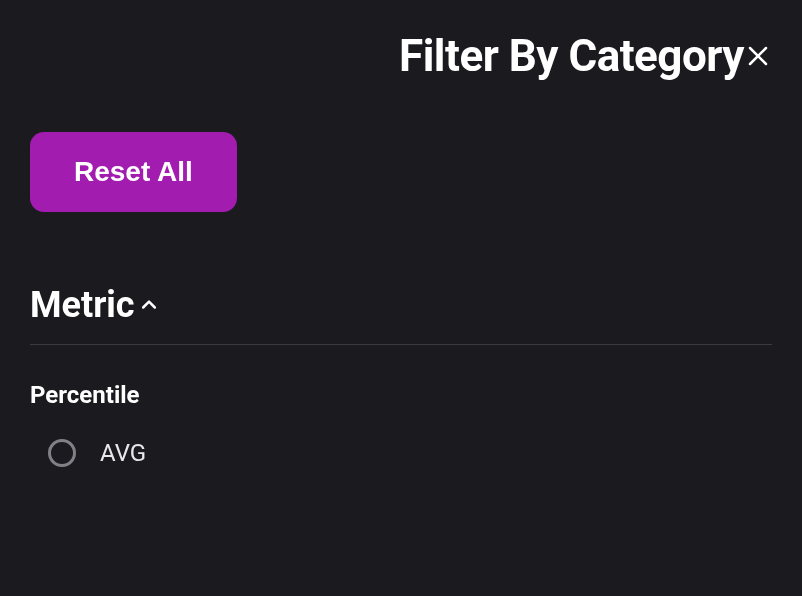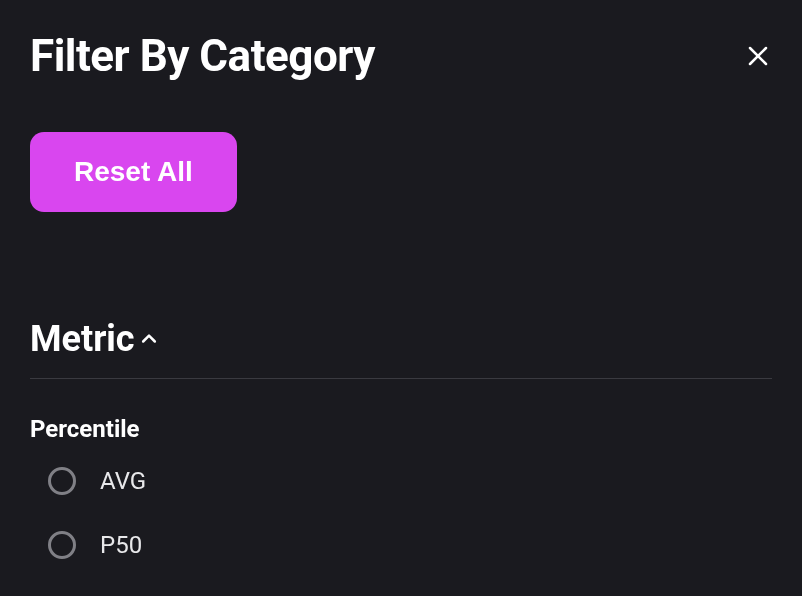--- a/index.html
+++ b/index.html
@@ -10,21 +10,21 @@
     body {
       background-color: #1a1a1f;
       color: #ffffff;
       font-family: -apple-system, BlinkMacSystemFont, "Segoe UI", Roboto, Helvetica, Arial, sans-serif;
       width: 802px;
       height: 596px;
       padding: 30px;
     }
     .header {
       display: flex;
-      justify-content: space-between;
+      justify-content: flex-end;
       align-items: center;
       margin-bottom: 50px;
     }
     .title {
       font-size: 44px;
       font-weight: 700;
       letter-spacing: -0.5px;
     }
     .close-icon {
       width: 28px;
@@ -32,29 +32,29 @@
       cursor: pointer;
       display: flex;
       align-items: center;
       justify-content: center;
     }
     .close-icon svg {
       width: 24px;
       height: 24px;
     }
     .reset-button {
-      background-color: #d946ef;
+      background-color: #a21caf;
       color: #ffffff;
       border: none;
       padding: 24px 44px;
       font-size: 28px;
       font-weight: 700;
       border-radius: 14px;
       cursor: pointer;
-      margin-bottom: 106px;
+      margin-bottom: 72px;
     }
     .section-header {
       display: flex;
       align-items: center;
       gap: 2px;
       padding-bottom: 18px;
       border-bottom: 1px solid #3a3a40;
       margin-bottom: 36px;
       cursor: pointer;
     }
@@ -69,25 +69,25 @@
       align-items: center;
       justify-content: center;
     }
     .chevron-icon svg {
       width: 20px;
       height: 20px;
     }
     .subsection-label {
       font-size: 24px;
       font-weight: 700;
-      margin-bottom: 24px;
+      margin-bottom: 30px;
     }
     .radio-grid {
       display: grid;
-      grid-template-columns: 1fr;
+      grid-template-columns: 1fr 1fr 1fr 1fr;
       row-gap: 36px;
       padding-left: 18px;
     }
     .radio-item {
       display: flex;
       align-items: center;
       gap: 24px;
       cursor: pointer;
     }
     .radio-circle {
@@ -129,20 +129,16 @@
   </span>
 </div>
 
 <div class="subsection-label">Percentile</div>
 
 <div class="radio-grid">
   <div class="radio-item">
     <span class="radio-circle"></span>
     <span class="radio-label">AVG</span>
   </div>
-  <div class="radio-item">
-    <span class="radio-circle"></span>
-    <span class="radio-label">P50</span>
-  </div>
 </div>
 
 
 
 
 </body></html>

